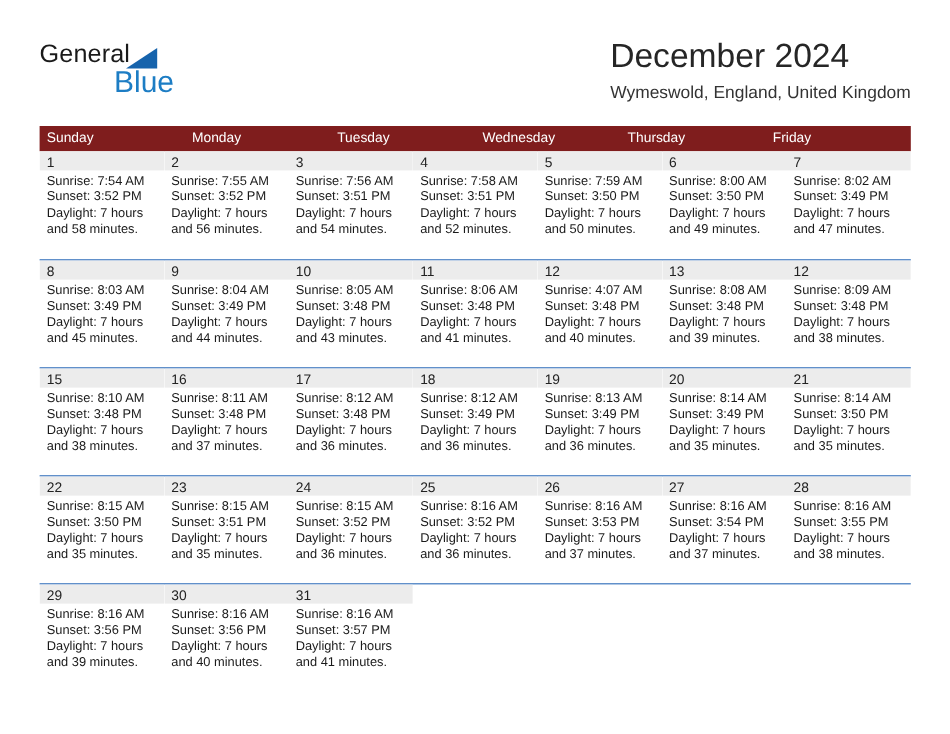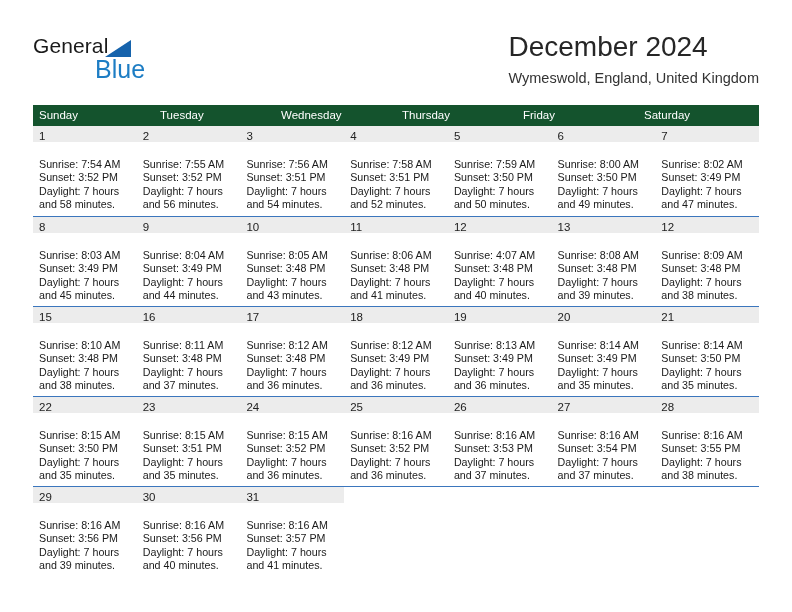--- a/index.html
+++ b/index.html
@@ -92,21 +92,21 @@
   
   .calendar {
     position: absolute;
     left: 33px;
     top: 105px;
     width: 726px;
   }
 
   .weekday-row {
     display: flex;
-    background: #14532d;
+    background: #7f1d1d;
     height: 21px;
   }
   .weekday-cell {
     flex: 1 1 0;
     box-sizing: border-box;
     padding-left: 6px;
     font-size: 11.5px;
     color: #ffffff;
     line-height: 21px;
     overflow: hidden;
@@ -138,21 +138,21 @@
     padding-left: 6px;
     box-sizing: border-box;
   }
   .daynum {
     font-size: 11.5px;
     color: #222222;
     line-height: 16px;
   }
 
   .day-body {
-    padding: 16px 5px 0 6px;
+    padding: 3px 5px 0 6px;
     box-sizing: border-box;
   }
   .day-line {
     font-size: 10.7px;
     color: #1a1a1a;
     line-height: 13.4px;
     white-space: nowrap;
   }
 </style>
 </head>
@@ -172,25 +172,25 @@
       <div class="cal-title">December 2024</div>
       <div class="cal-subtitle">Wymeswold, England, United Kingdom</div>
     </div>
 
   </div>
 
   <div class="calendar">
 
     <div class="weekday-row">
       <div class="weekday-cell">Sunday</div>
+      <div class="weekday-cell">Monday</div>
       <div class="weekday-cell">Tuesday</div>
       <div class="weekday-cell">Wednesday</div>
       <div class="weekday-cell">Thursday</div>
       <div class="weekday-cell">Friday</div>
-      <div class="weekday-cell">Saturday</div>
     </div>
 
     <div id="weeks-container">
         <div class="week-row first">
           <div class="day-cell">
             <div class="daynum-band"><span class="daynum">1</span></div>
             <div class="day-body">
               <div class="day-line">Sunrise: 7:54 AM</div>
               <div class="day-line">Sunset: 3:52 PM</div>
               <div class="day-line">Daylight: 7 hours</div>

